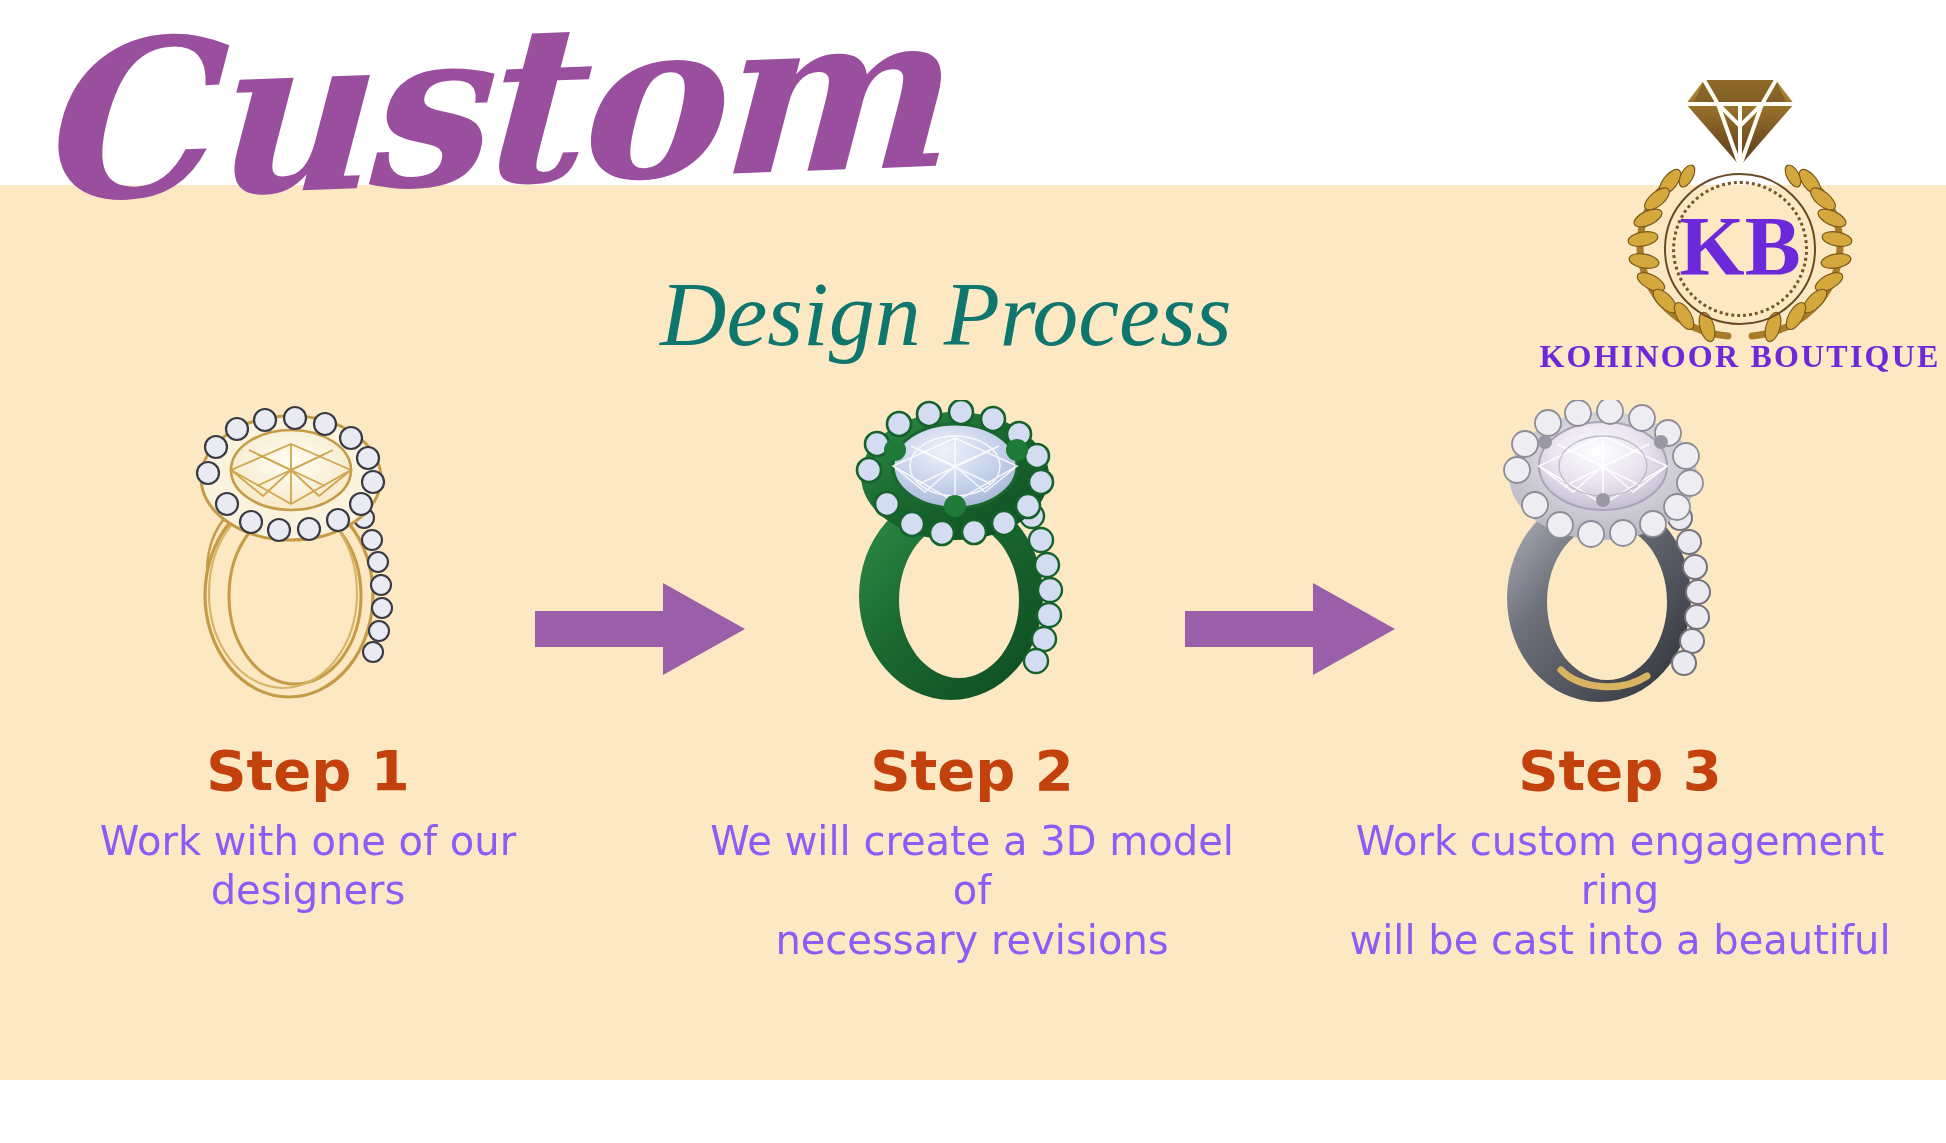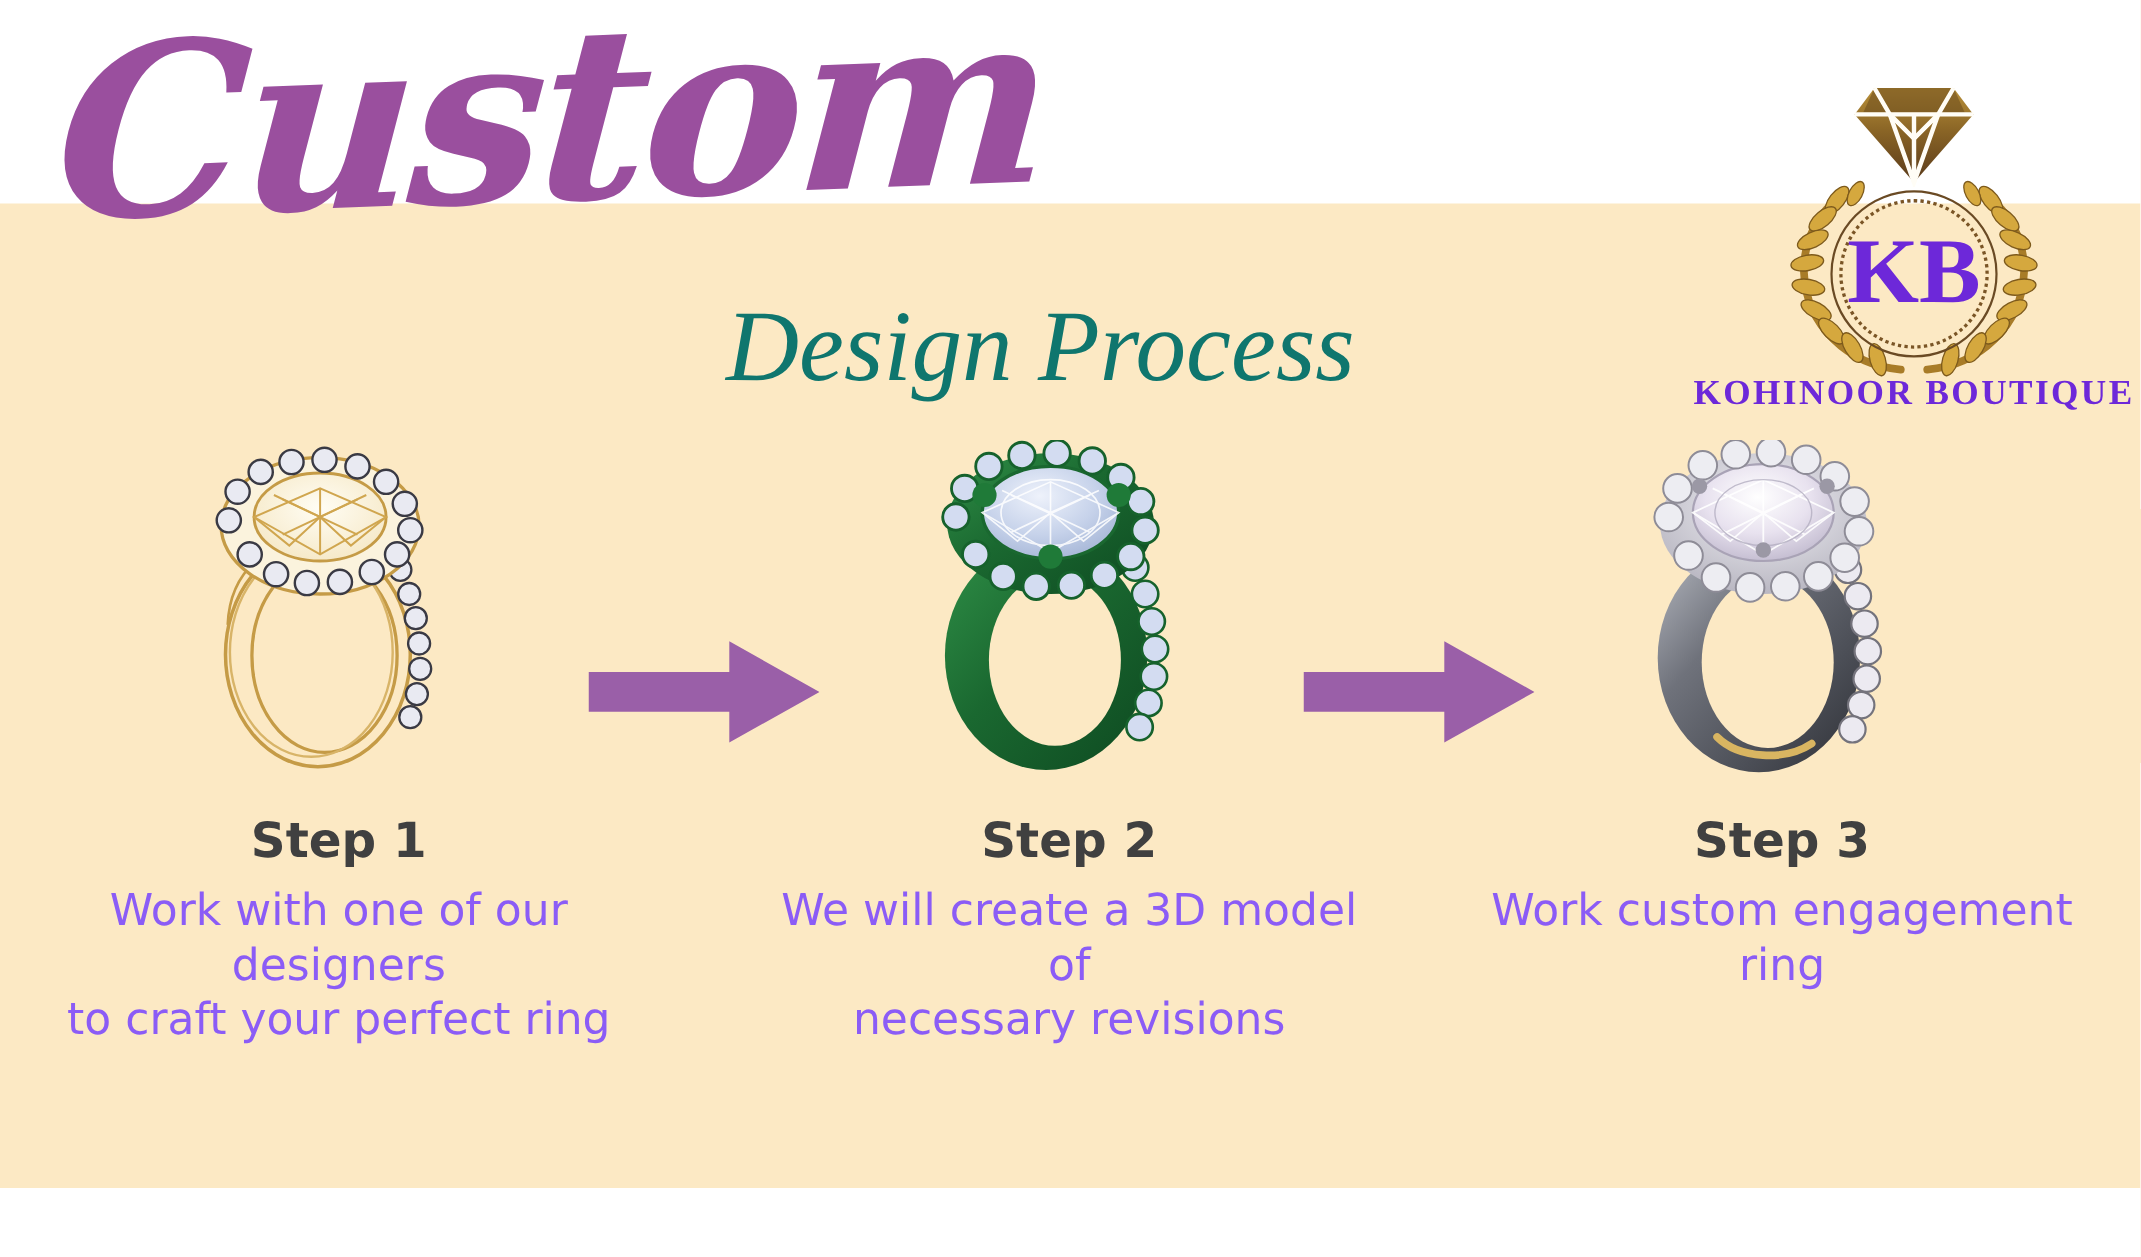--- a/index.html
+++ b/index.html
@@ -105,23 +105,23 @@
     position:relative;width:600px;height:330px;
   }
   .ring-svg{
     position:absolute;left:50%;top:0;transform:translateX(-50%);
   }
 
   .step-title{
     margin-top:12px;
     font-family:"DejaVu Sans", sans-serif;
     font-weight:700;
-    font-size:44px;
+    font-size:56px;
     line-height:1.05;
-    color:#404040;
+    color:#c2410c;
   }
   .step-desc{
     margin-top:16px;
     font-family:"DejaVu Sans", sans-serif;
     font-weight:400;
     font-size:40px;
     line-height:1.24;
     color:#8b5cf6;
     padding:0 18px;
   }
@@ -274,21 +274,20 @@
             <circle cx="126" cy="129" r="11"></circle>
             <circle cx="96" cy="130" r="11"></circle>
             <circle cx="68" cy="122" r="11"></circle>
             <circle cx="44" cy="104" r="11"></circle>
           </g>
         </svg>
       </div>
       <div class="step-title">Step 1</div>
       <div class="step-desc">
         <span>Work with one of our designers</span>
-        <span>to craft your perfect ring</span>
       </div>
     </div>
 
     <div class="step s2">
       <div class="ring-stage">
         <svg class="ring-svg" width="250" height="310" viewBox="0 0 250 310">
           <defs>
             <linearGradient id="s2band" x1="0" y1="0" x2="1" y2="1">
               <stop offset="0%" stop-color="#2f8f47"></stop>
               <stop offset="45%" stop-color="#1a6830"></stop>
@@ -431,17 +430,18 @@
           <g fill="#9b98a5">
             <circle cx="50" cy="42" r="7"></circle>
             <circle cx="166" cy="42" r="7"></circle>
             <circle cx="108" cy="100" r="7"></circle>
           </g>
         </svg>
       </div>
       <div class="step-title">Step 3</div>
       <div class="step-desc">
         <span>Work custom engagement ring</span>
+        <span>will be cast into a beautiful</span>
       </div>
     </div>
 
   </div>
 </div>
 
 </body></html>

